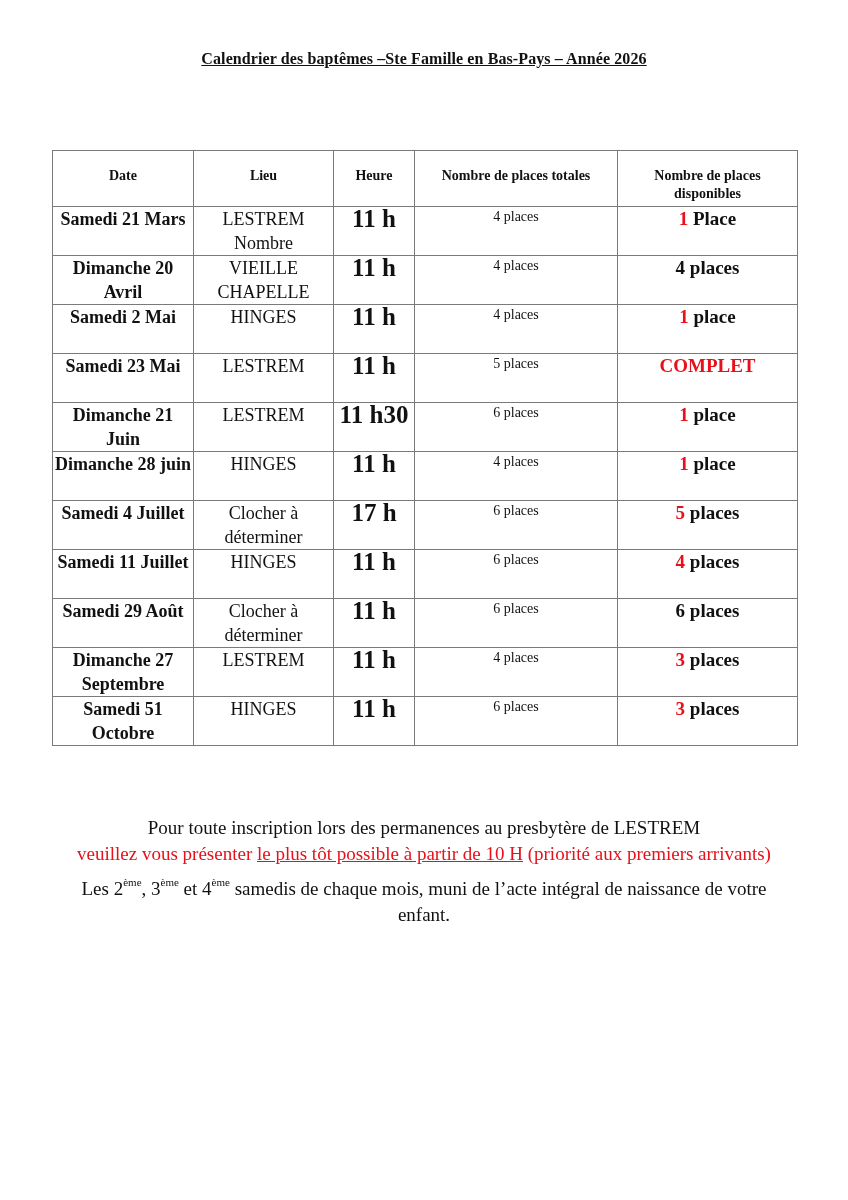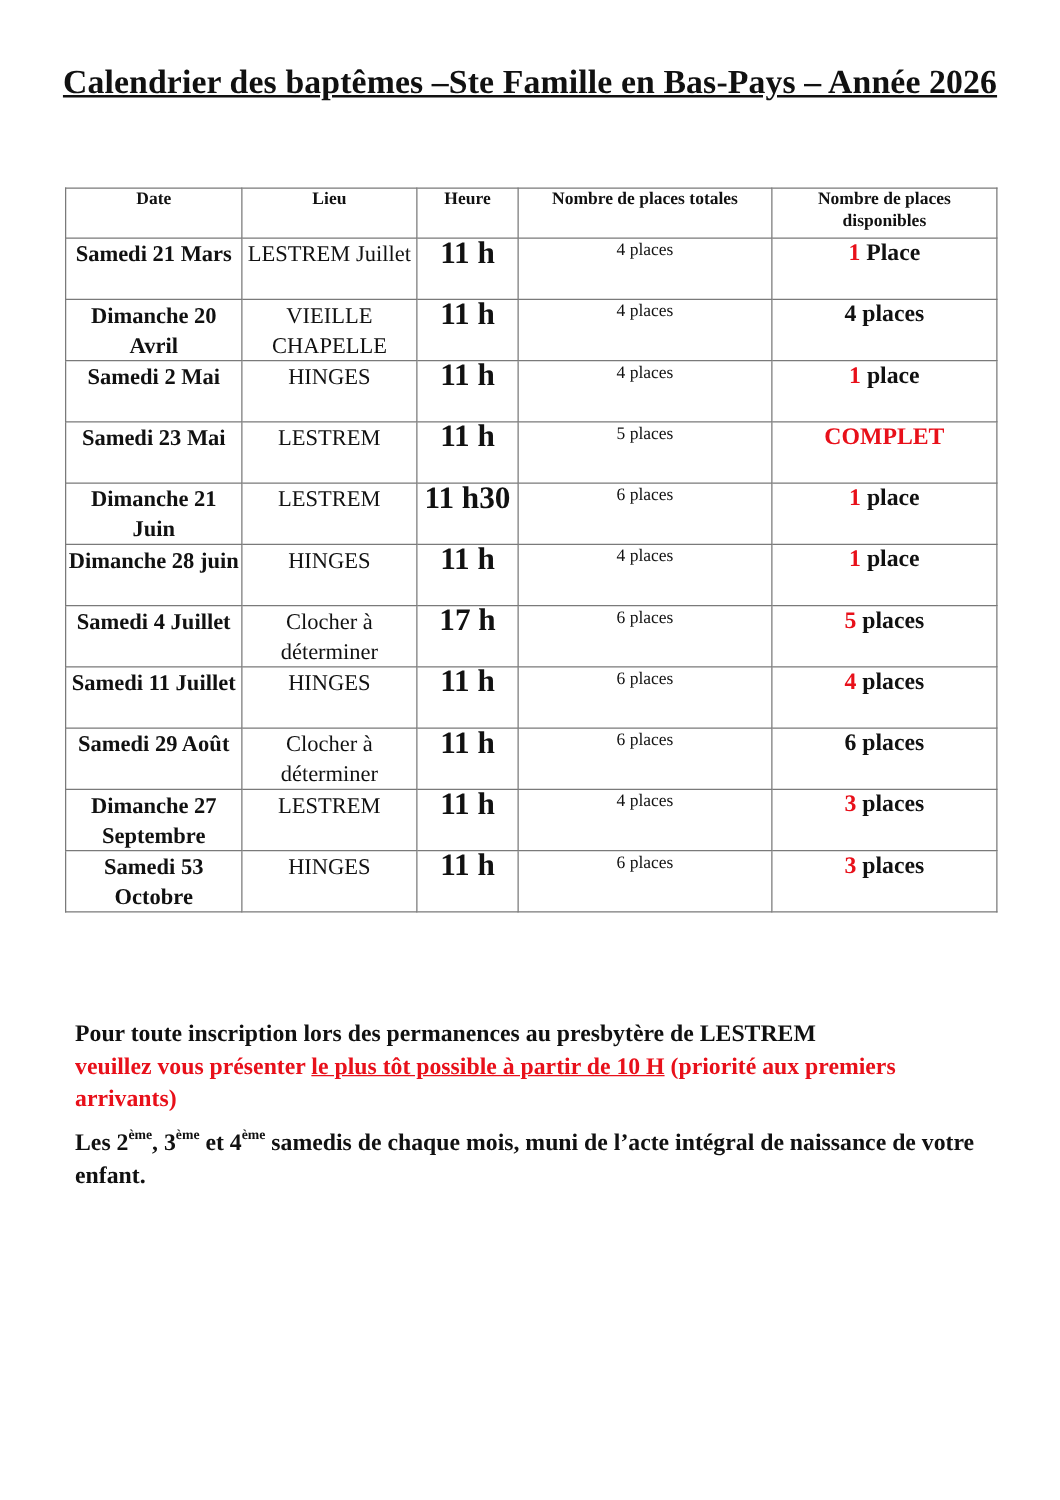--- a/index.html
+++ b/index.html
@@ -1,39 +1,39 @@
 <!DOCTYPE html>
 <html><head>
   <meta charset="utf-8">
   <style>
     html, body { margin: 0; padding: 0; background: #ffffff; }
     body { width: 848px; height: 1200px; position: relative; font-family: "Liberation Serif", "DejaVu Serif", serif; color: #111; }
     .title {
       position: absolute; top: 50px; left: 0; width: 848px; text-align: center;
-      font-weight: bold; font-size: 27px; text-decoration: underline; letter-spacing: 0.1px;
+      font-weight: bold; font-size: 16px; text-decoration: underline; letter-spacing: 0.1px;
     }
     table.cal {
       position: absolute; top: 150px; left: 52px; width: 745px;
       border-collapse: collapse; table-layout: fixed;
     }
     table.cal th, table.cal td {
       border: 1px solid #7a7a7a; text-align: center; vertical-align: top; padding: 0 2px;
     }
-    table.cal th { font-weight: bold; font-size: 14px; line-height: 18px; height: 39px; padding-top: 0; }
+    table.cal th { font-weight: bold; font-size: 14px; line-height: 18px; height: 39px; padding-top: 16px; }
     table.cal td { height: 48px; }
     col.c1 { width: 141px; } col.c2 { width: 140px; } col.c3 { width: 81px; } col.c4 { width: 203px; } col.c5 { width: 180px; }
     .date { font-weight: bold; font-size: 18px; line-height: 24px; }
     .lieu { font-size: 18px; line-height: 24px; }
     .heure { font-weight: bold; font-size: 25px; line-height: 24px; padding-top: 3px; }
     .totales { font-size: 14px; line-height: 20px; }
     .dispo { font-weight: bold; font-size: 19px; line-height: 24px; }
     .red { color: #e8101a; }
     .notes {
-      position: absolute; top: 815px; left: 60px; width: 728px; 
-      font-weight: bold; font-size: 19px; line-height: 26px;
+      position: absolute; top: 815px; left: 60px; width: 728px; text-align: center;
+      font-weight: normal; font-size: 19px; line-height: 26px;
     }
     .notes p { margin: 0; }
     .notes .p2 { margin-top: 9px; }
     .notes u { text-decoration: underline; }
     sup { font-size: 11px; line-height: 0; position: relative; top: -2px; }
   </style>
 </head>
 <body>
 
 <div class="title">Calendrier des baptêmes –Ste Famille en Bas-Pays – Année 2026</div>
@@ -51,21 +51,21 @@
       <th>Date</th>
       <th>Lieu</th>
       <th>Heure</th>
       <th>Nombre de places totales</th>
       <th>Nombre de places disponibles</th>
     </tr>
   </thead>
   <tbody id="rows">
       <tr>
         <td class="date">Samedi 21 Mars</td>
-        <td class="lieu">LESTREM Juillet</td>
+        <td class="lieu">LESTREM Nombre</td>
         <td class="heure">11 h</td>
         <td class="totales">4 places</td>
         <td class="dispo"><span class="red">1</span><span> Place</span></td>
       </tr>
       <tr>
         <td class="date">Dimanche 20 Avril</td>
         <td class="lieu">VIEILLE CHAPELLE</td>
         <td class="heure">11 h</td>
         <td class="totales">4 places</td>
         <td class="dispo"><span>4</span><span> places</span></td>
@@ -120,21 +120,21 @@
         <td class="dispo"><span>6</span><span> places</span></td>
       </tr>
       <tr>
         <td class="date">Dimanche 27 Septembre</td>
         <td class="lieu">LESTREM</td>
         <td class="heure">11 h</td>
         <td class="totales">4 places</td>
         <td class="dispo"><span class="red">3</span><span> places</span></td>
       </tr>
       <tr>
-        <td class="date">Samedi 53 Octobre</td>
+        <td class="date">Samedi 51 Octobre</td>
         <td class="lieu">HINGES</td>
         <td class="heure">11 h</td>
         <td class="totales">6 places</td>
         <td class="dispo"><span class="red">3</span><span> places</span></td>
       </tr>
     </tbody>
 </table>
 
 <div class="notes">
   <p>

